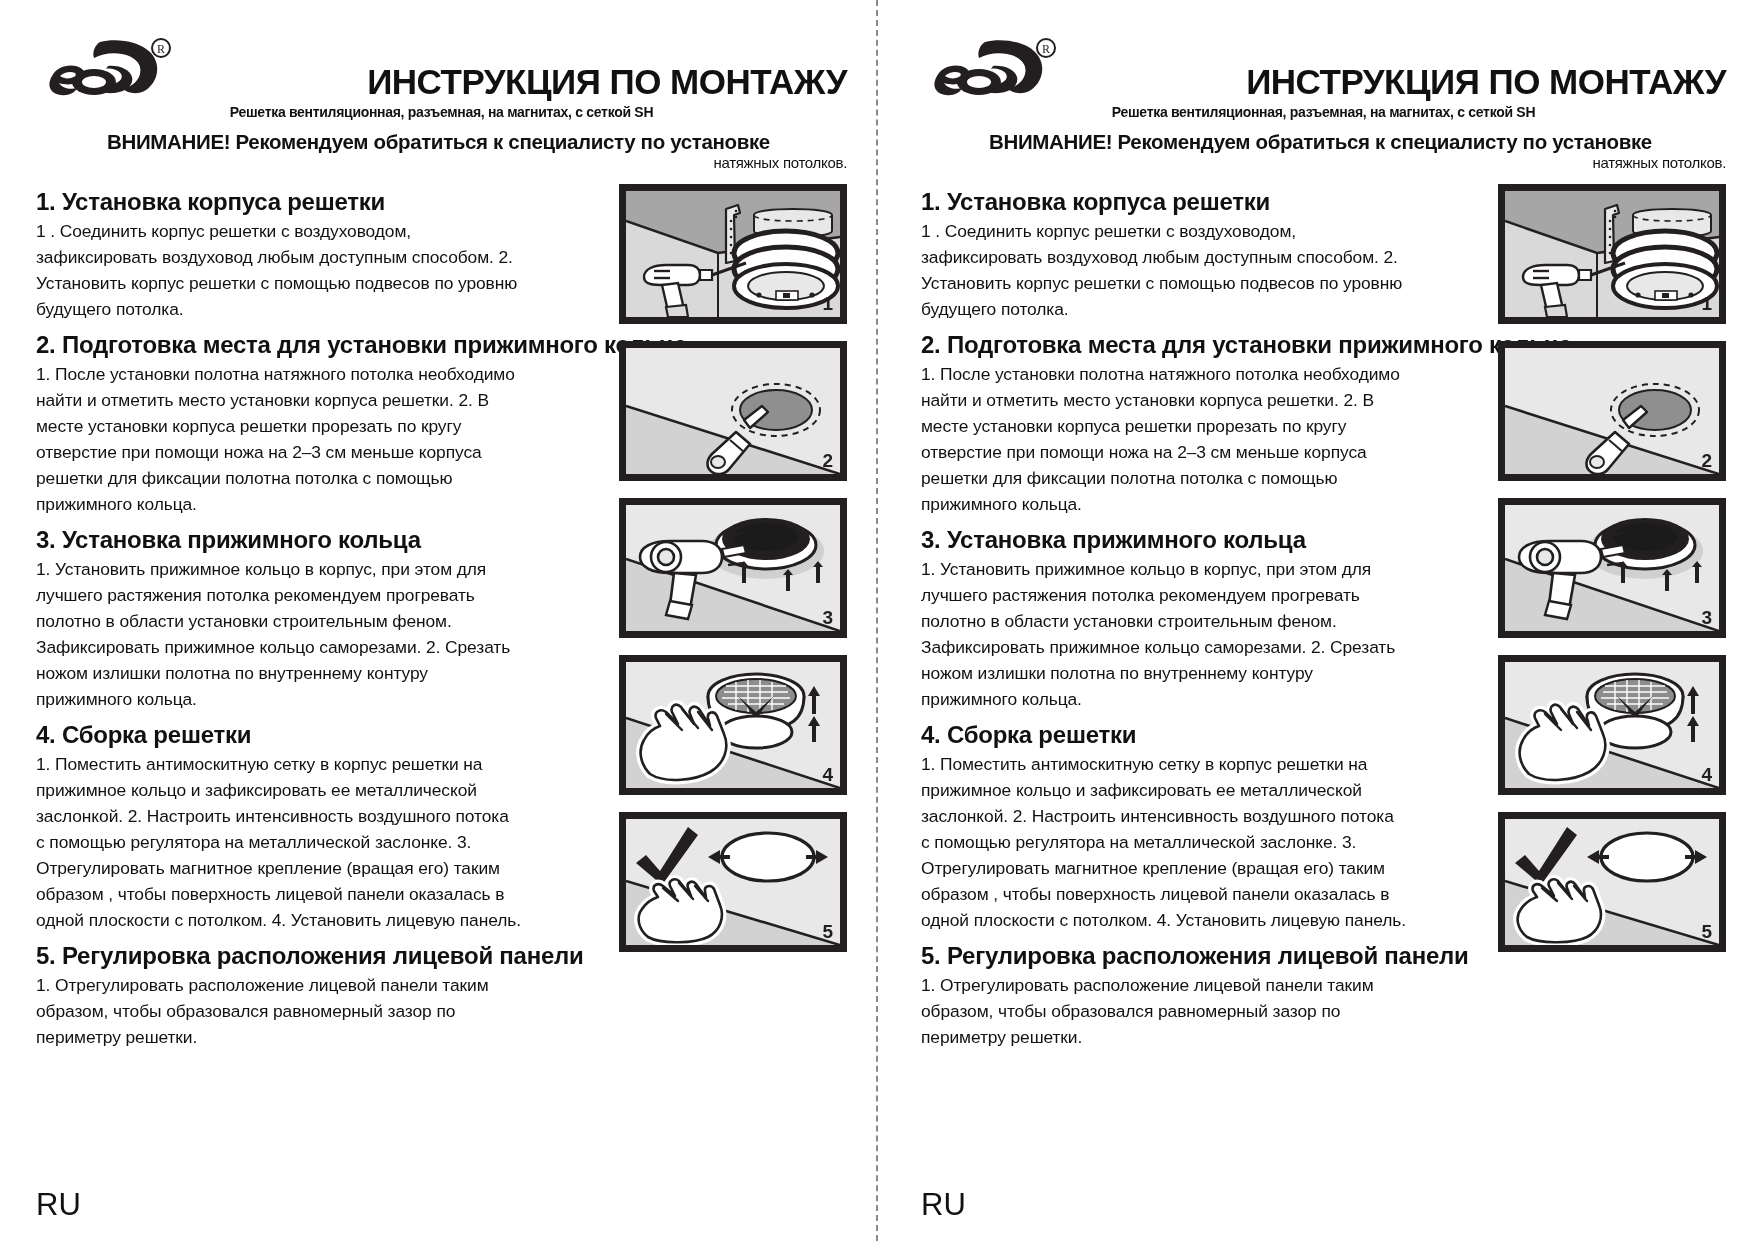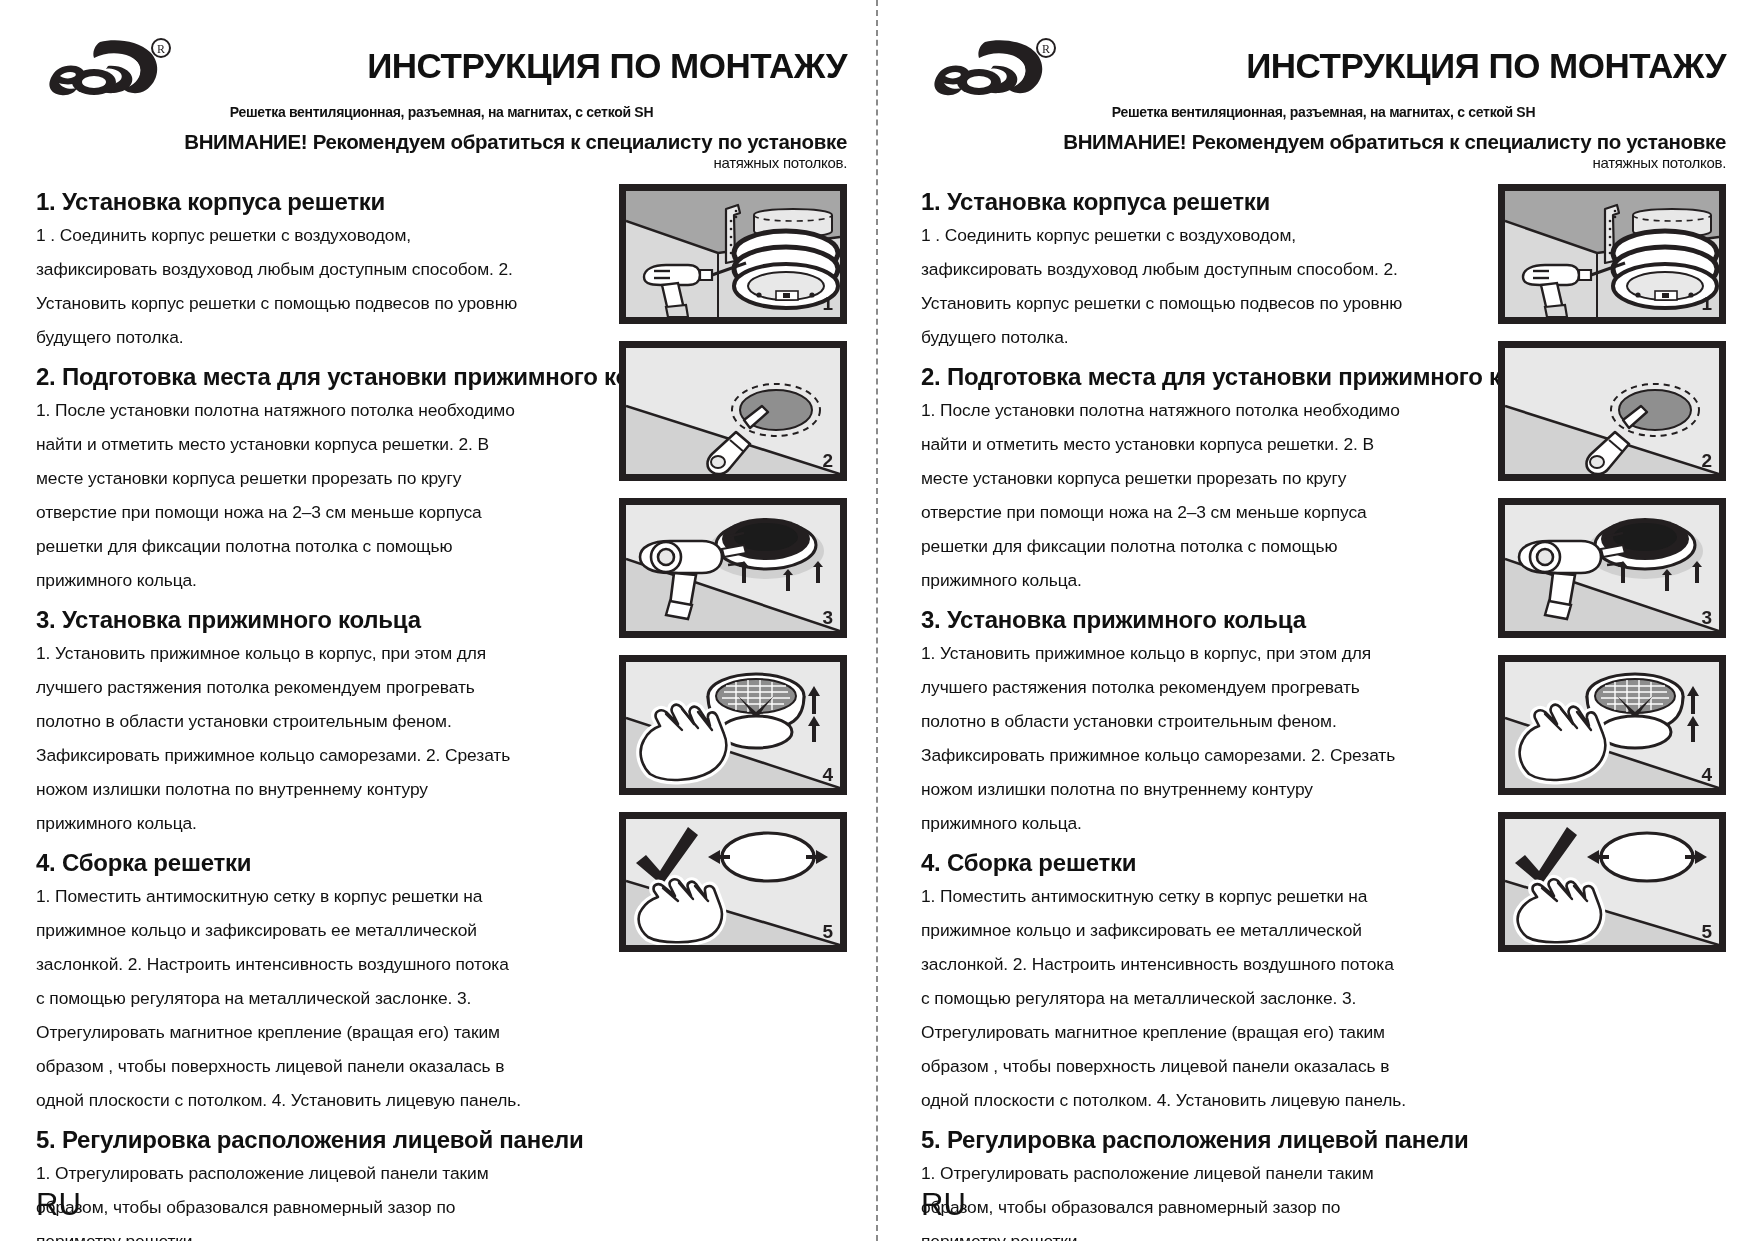--- a/index.html
+++ b/index.html
@@ -22,54 +22,54 @@
     width: 877px; height: 1241px;
     padding: 26px 30px 10px 36px;
   }
   .half.right { padding-left: 44px; padding-right: 28px; }
 
   
   .hdr { position: relative; height: 140px; }
   .logo { position: absolute; left: 6px; top: 6px; width: 150px; height: 70px; }
   .logo svg { display: block; }
   .title {
-    position: absolute; right: 0; top: 20px;
+    position: absolute; right: 0; top: 36px;
     font-size: 35px; font-weight: bold; letter-spacing: -0.5px;
     white-space: nowrap;
   }
   .subtitle {
     position: absolute; left: 0; right: 0; top: 78px;
     text-align: center;
     font-size: 14px; font-weight: bold; letter-spacing: -0.3px;
     white-space: nowrap;
   }
   .warn {
     position: absolute; left: -6px; right: 0; top: 104px;
-    text-align: right;
+    text-align: center;
     font-size: 20.5px; font-weight: bold; letter-spacing: -0.35px;
     white-space: nowrap;
   }
   .warn2 {
     position: absolute; right: 0; top: 128px;
     text-align: left;
     font-size: 15px; font-weight: normal; letter-spacing: -0.3px;
     white-space: nowrap;
   }
 
   
   .body { position: relative; margin-top: 22px; }
   .textcol { width: 485px; }
   .h-step {
     font-size: 24px; font-weight: bold;
     margin: 9px 0 2px 0; letter-spacing: -0.25px;
     white-space: nowrap;
   }
   .h-step.first { margin-top: 0; }
   .p-step {
-    font-size: 17.4px; line-height: 34px;
+    font-size: 17.4px; line-height: 26px;
     letter-spacing: -0.1px;
   }
 
   
   .panels {
     position: absolute; top: -4px; right: 0;
     width: 228px;
   }
   .panel {
     position: relative;

